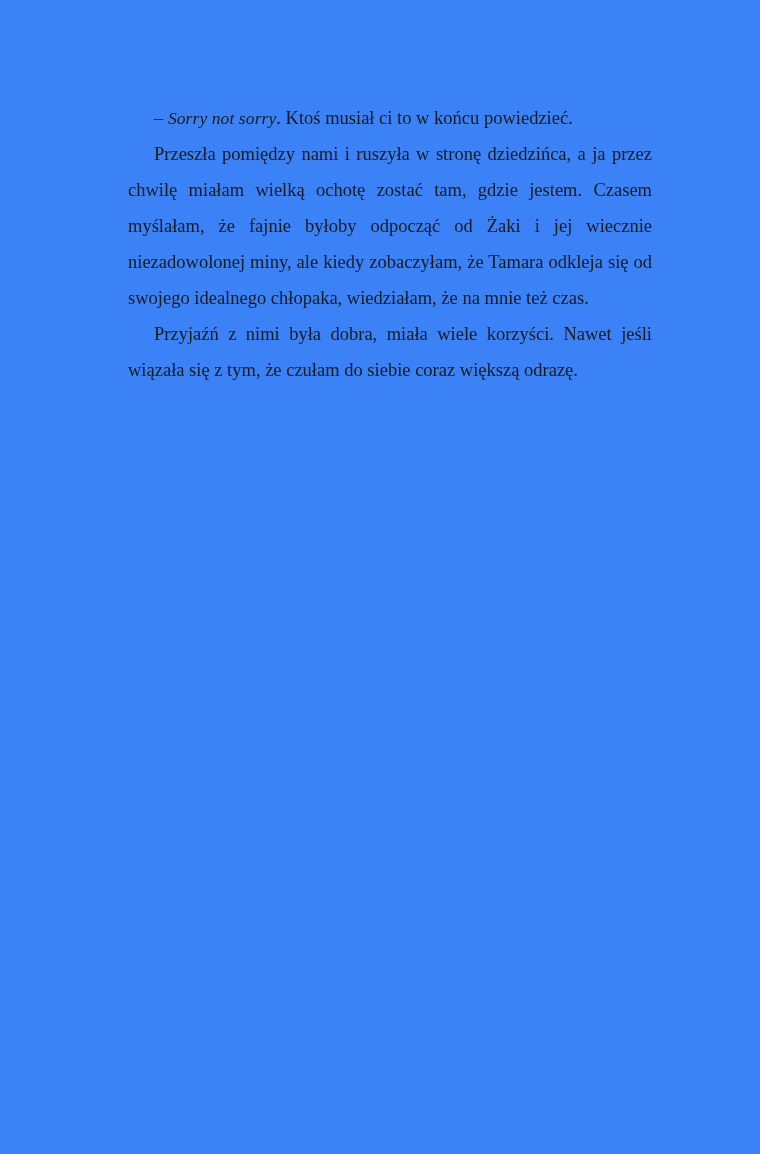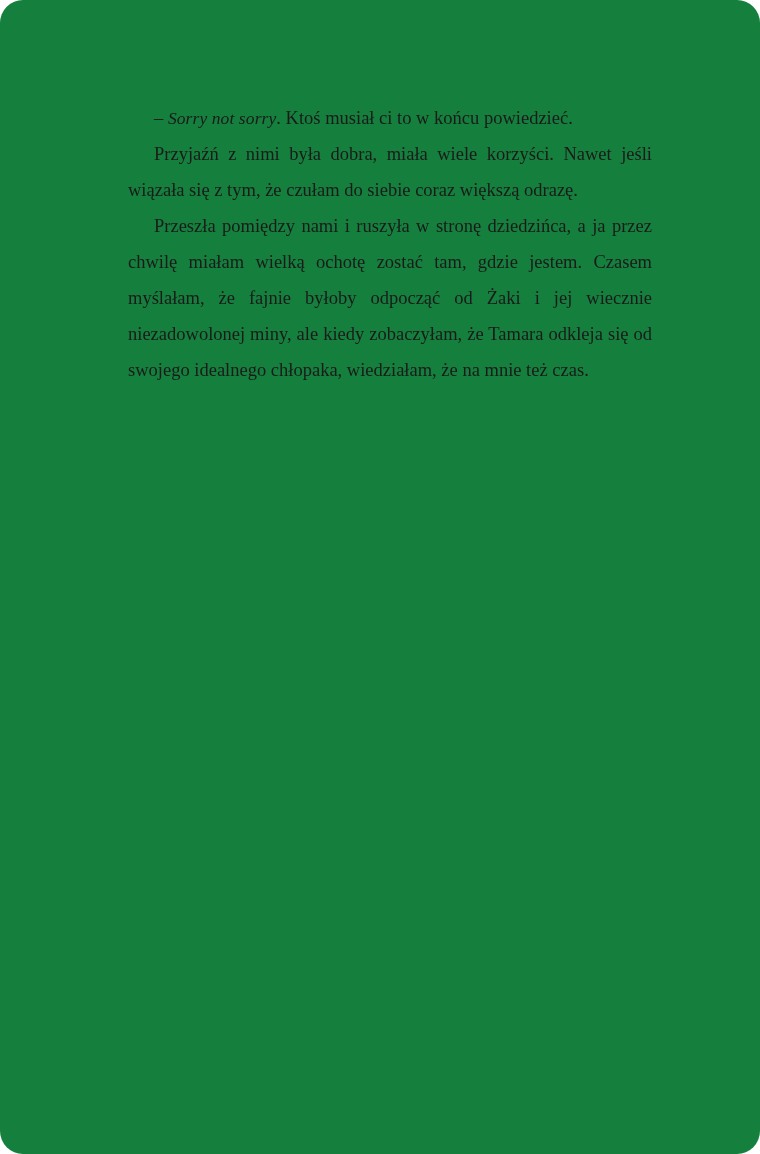--- a/index.html
+++ b/index.html
@@ -4,24 +4,23 @@
 <style>
   html, body {
     margin: 0;
     padding: 0;
     background: #ffffff;
   }
   .page {
     position: relative;
     width: 760px;
     height: 1154px;
-    background: #15803d;
+    background: #3b82f6;
     overflow: hidden;
     font-family: "Liberation Serif", serif;
-    border-radius: 23px;
   }
   .text-block {
     position: absolute;
     left: 128px;
     top: 100px;
     width: 524px;
     color: #1a1a1a;
     font-size: 18.5px;
     line-height: 36px;
     text-align: justify;
@@ -51,18 +50,18 @@
   }
 </style>
 </head>
 <body>
 
 <div class="page">
   <div class="text-block">
 
     <p class="para first"><span class="dash">– </span><span class="italic">Sorry not sorry</span><span>. Ktoś musiał ci to w końcu powiedzieć.</span></p>
 
+    <p class="para">Przeszła pomiędzy nami i ruszyła w stronę dziedzińca, a ja przez chwilę miałam wielką ochotę zostać tam, gdzie jestem. Czasem myślałam, że fajnie byłoby odpocząć od Żaki i jej wiecznie niezadowolonej miny, ale kiedy zobaczyłam, że Tamara odkleja się od swojego idealnego chłopaka, wiedziałam, że na mnie też czas.</p>
+
     <p class="para">Przyjaźń z nimi była dobra, miała wiele korzyści. Nawet jeśli wiązała się z tym, że czułam do siebie coraz większą odrazę.</p>
-
-    <p class="para">Przeszła pomiędzy nami i ruszyła w stronę dziedzińca, a ja przez chwilę miałam wielką ochotę zostać tam, gdzie jestem. Czasem myślałam, że fajnie byłoby odpocząć od Żaki i jej wiecznie niezadowolonej miny, ale kiedy zobaczyłam, że Tamara odkleja się od swojego idealnego chłopaka, wiedziałam, że na mnie też czas.</p>
 
   </div>
 </div>
 
 </body></html>

